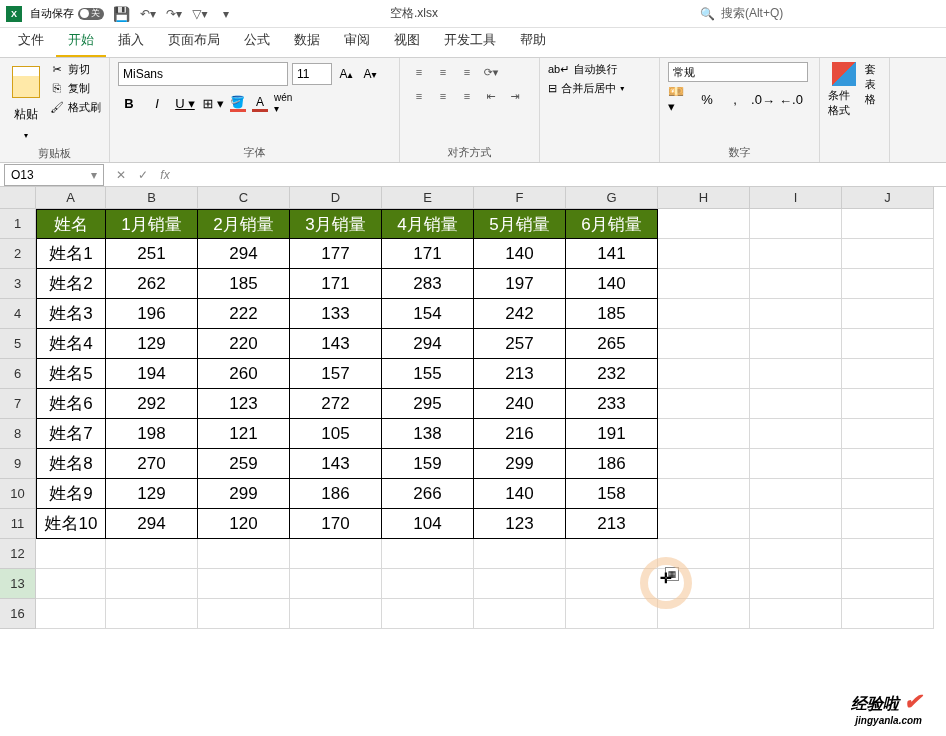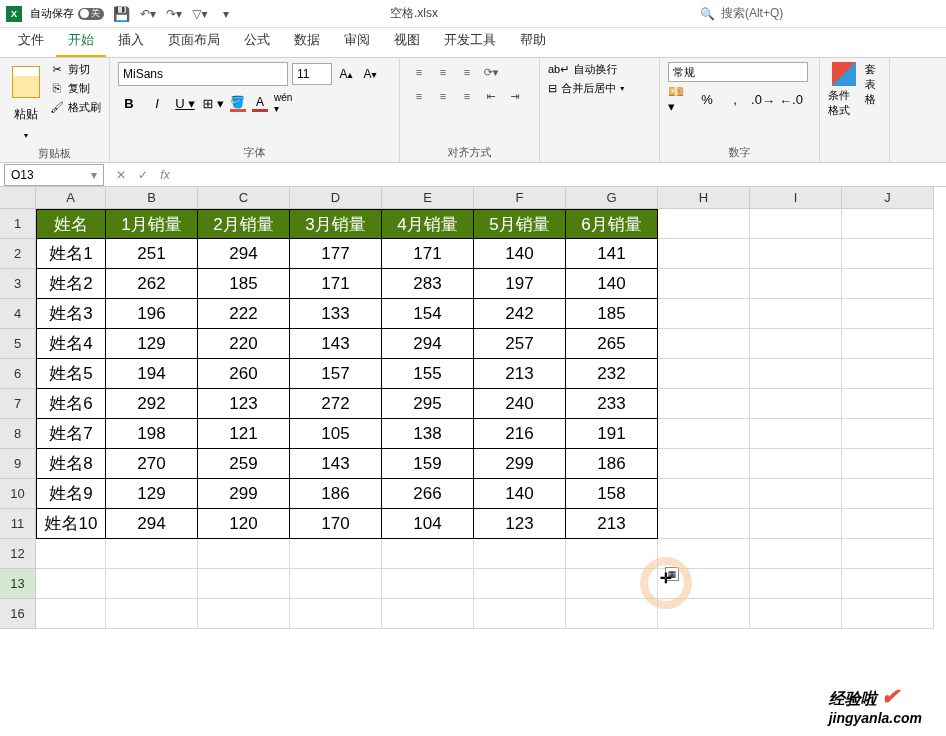--- a/index.html
+++ b/index.html
@@ -92,21 +92,21 @@
     
     .hdr-cell { background: #4d7c0f; color: #fff; font-weight: 500; }
     .data-cell { background: #fff; border-right: 1px solid #000; border-bottom: 1px solid #000; }
     .data-cell.first-col { border-left: 1px solid #000; }
     .hdr-cell.first-col { border-left: 1px solid #000; }
     .row1 .hdr-cell { border-top: 1px solid #000; border-right: 1px solid #000; border-bottom: 1px solid #000; }
     
     .cursor-ring { position: absolute; left: 640px; top: 370px; width: 52px; height: 52px; border-radius: 50%; border: 8px solid #f5c99f; opacity: 0.6; pointer-events: none; }
     .cursor-cross { position: absolute; left: 660px; top: 383px; font-size: 14px; font-weight: bold; color: #000; pointer-events: none; }
     .watermark { position: absolute; right: 24px; bottom: 10px; font-size: 16px; font-weight: bold; color: #000; font-style: italic; text-shadow: 1px 1px 0 #fff, -1px -1px 0 #fff; }
-    .watermark .wm-sub { font-size: 14px; display: block; text-align: right; }
+    .watermark .wm-sub { font-size: 10px; display: block; text-align: right; }
     .watermark .check { color: #e74c3c; font-size: 22px; }
     .fill-handle { position: absolute; left: 665px; top: 380px; width: 14px; height: 14px; border: 1px solid #888; background: #fff; display: flex; align-items: center; justify-content: center; font-size: 9px; }
   </style>
 </head>
 <body>
 
 <div class="titlebar">
   <span class="app-icon">X</span>
   <div class="autosave">
     <span>自动保存</span>

